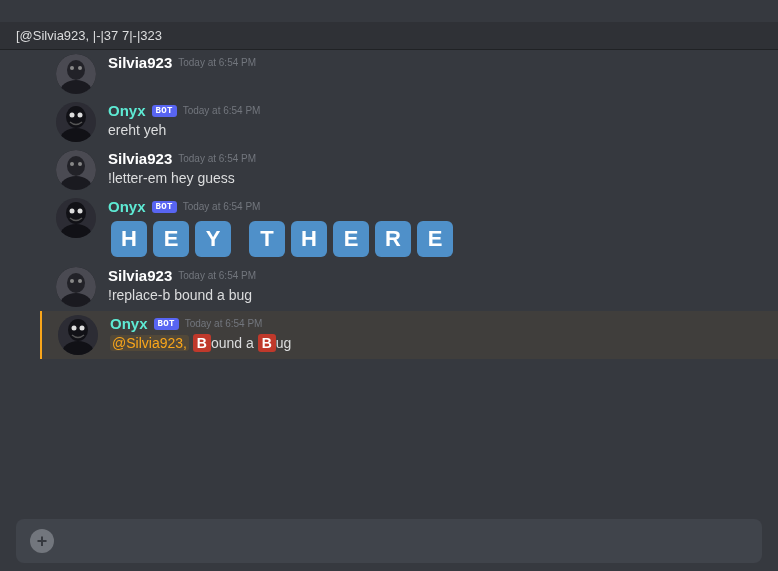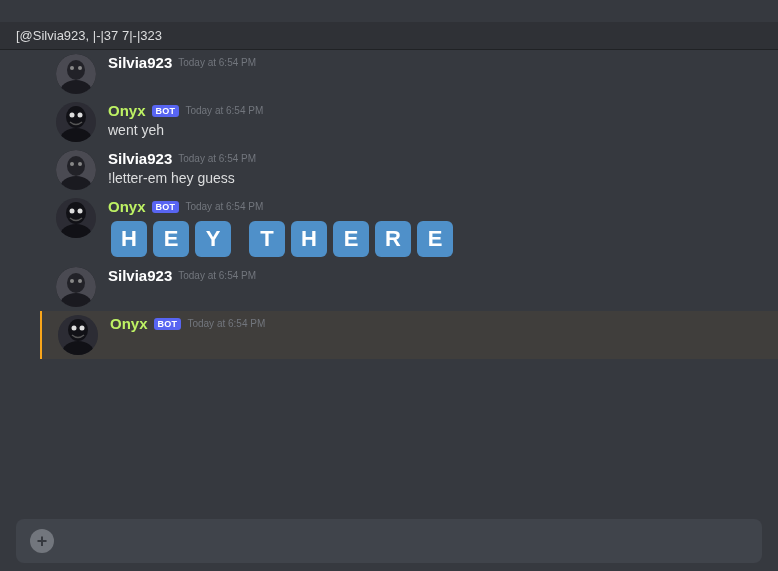--- a/index.html
+++ b/index.html
@@ -63,31 +63,32 @@
       gap: 6px;
       margin-bottom: 2px;
     }
 
     .username {
       font-size: 15px;
       font-weight: 600;
     }
 
     .username.user { color: #fff; }
-    .username.bot { color: #bef264; text-align: center; }
+    .username.bot { color: #5eead4; text-align: center; }
 
     .bot-badge {
       background: #5865f2;
       color: #fff;
       font-size: 9px;
       font-weight: 700;
       padding: 1px 4px;
       border-radius: 3px;
       text-transform: uppercase;
       letter-spacing: 0.3px;
+      font-family: Liberation Mono, monospace;
     }
 
     .timestamp {
       color: #72767d;
       font-size: 10px;
       font-weight: 400;
     }
 
     .message-text {
       color: #dcddde;
@@ -219,21 +220,21 @@
         <circle cx="24" cy="13" r="2.5" fill="#ddd"></circle>
         <path d="M14 20 Q20 25 26 20" stroke="#555" stroke-width="1.5" fill="none"></path>
       </svg>
     </div>
     <div class="message-content">
       <div class="message-header">
         <span class="username bot">Onyx</span>
         <span class="bot-badge">BOT</span>
         <span class="timestamp">Today at 6:54 PM</span>
       </div>
-      <div class="message-text">went yeh</div>
+      <div class="message-text">ereht yeh</div>
     </div>
   </div>
 
   <div class="message-group">
     <div class="avatar">
       <svg viewBox="0 0 40 40" xmlns="http://www.w3.org/2000/svg">
         <circle cx="20" cy="20" r="20" fill="#4a4a52"></circle>
         <ellipse cx="20" cy="16" rx="9" ry="10" fill="#222228"></ellipse>
         <ellipse cx="20" cy="38" rx="16" ry="12" fill="#1a1a20"></ellipse>
         <circle cx="16" cy="14" r="2" fill="#888"></circle>
@@ -288,40 +289,47 @@
         <ellipse cx="20" cy="38" rx="16" ry="12" fill="#1a1a20"></ellipse>
         <circle cx="16" cy="14" r="2" fill="#888"></circle>
         <circle cx="24" cy="14" r="2" fill="#888"></circle>
       </svg>
     </div>
     <div class="message-content">
       <div class="message-header">
         <span class="username user">Silvia923</span>
         <span class="timestamp">Today at 6:54 PM</span>
       </div>
+      <div class="message-text">!replace-b bound a bug</div>
     </div>
   </div>
 
   <div class="message-group highlighted">
     <div class="avatar">
       <svg viewBox="0 0 40 40" xmlns="http://www.w3.org/2000/svg">
         <circle cx="20" cy="20" r="20" fill="#2c2c34"></circle>
         <ellipse cx="20" cy="15" rx="10" ry="11" fill="#111116"></ellipse>
         <ellipse cx="20" cy="38" rx="16" ry="12" fill="#111116"></ellipse>
         <circle cx="16" cy="13" r="2.5" fill="#ddd"></circle>
         <circle cx="24" cy="13" r="2.5" fill="#ddd"></circle>
         <path d="M14 20 Q20 25 26 20" stroke="#555" stroke-width="1.5" fill="none"></path>
       </svg>
     </div>
     <div class="message-content">
       <div class="message-header">
         <span class="username bot">Onyx</span>
         <span class="bot-badge">BOT</span>
         <span class="timestamp">Today at 6:54 PM</span>
       </div>
+      <div class="message-text">
+        <span class="mention-highlight">@Silvia923,</span>
+        <span> </span>
+        <span class="replace-highlight">B</span><span>ound a </span>
+        <span class="replace-highlight">B</span><span>ug</span>
+      </div>
     </div>
   </div>
 </div>
 
 <div class="input-area">
   <div class="add-button">
     <span>+</span>
   </div>
 </div>
 

